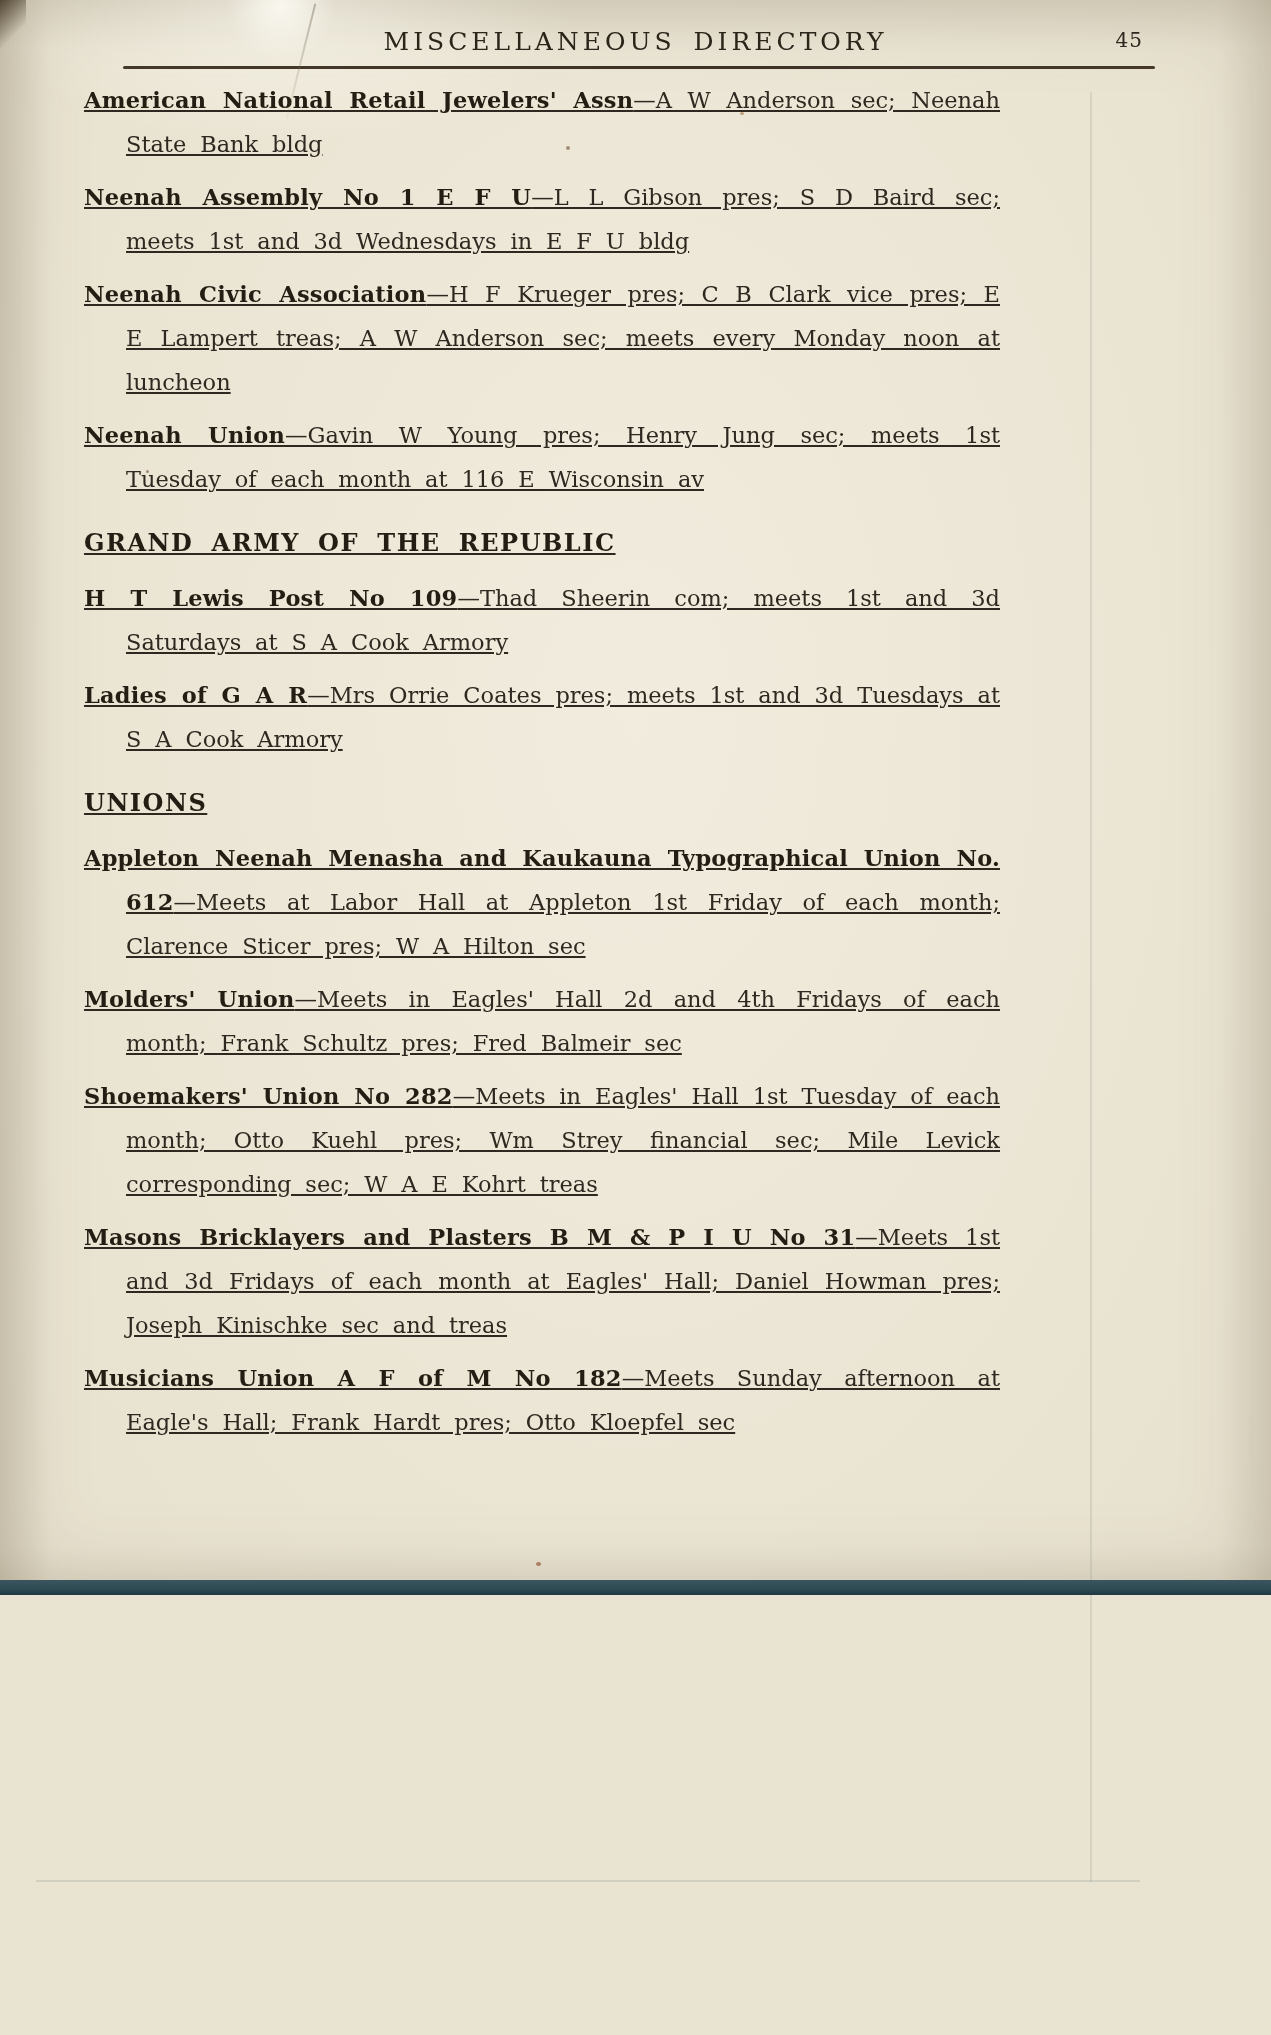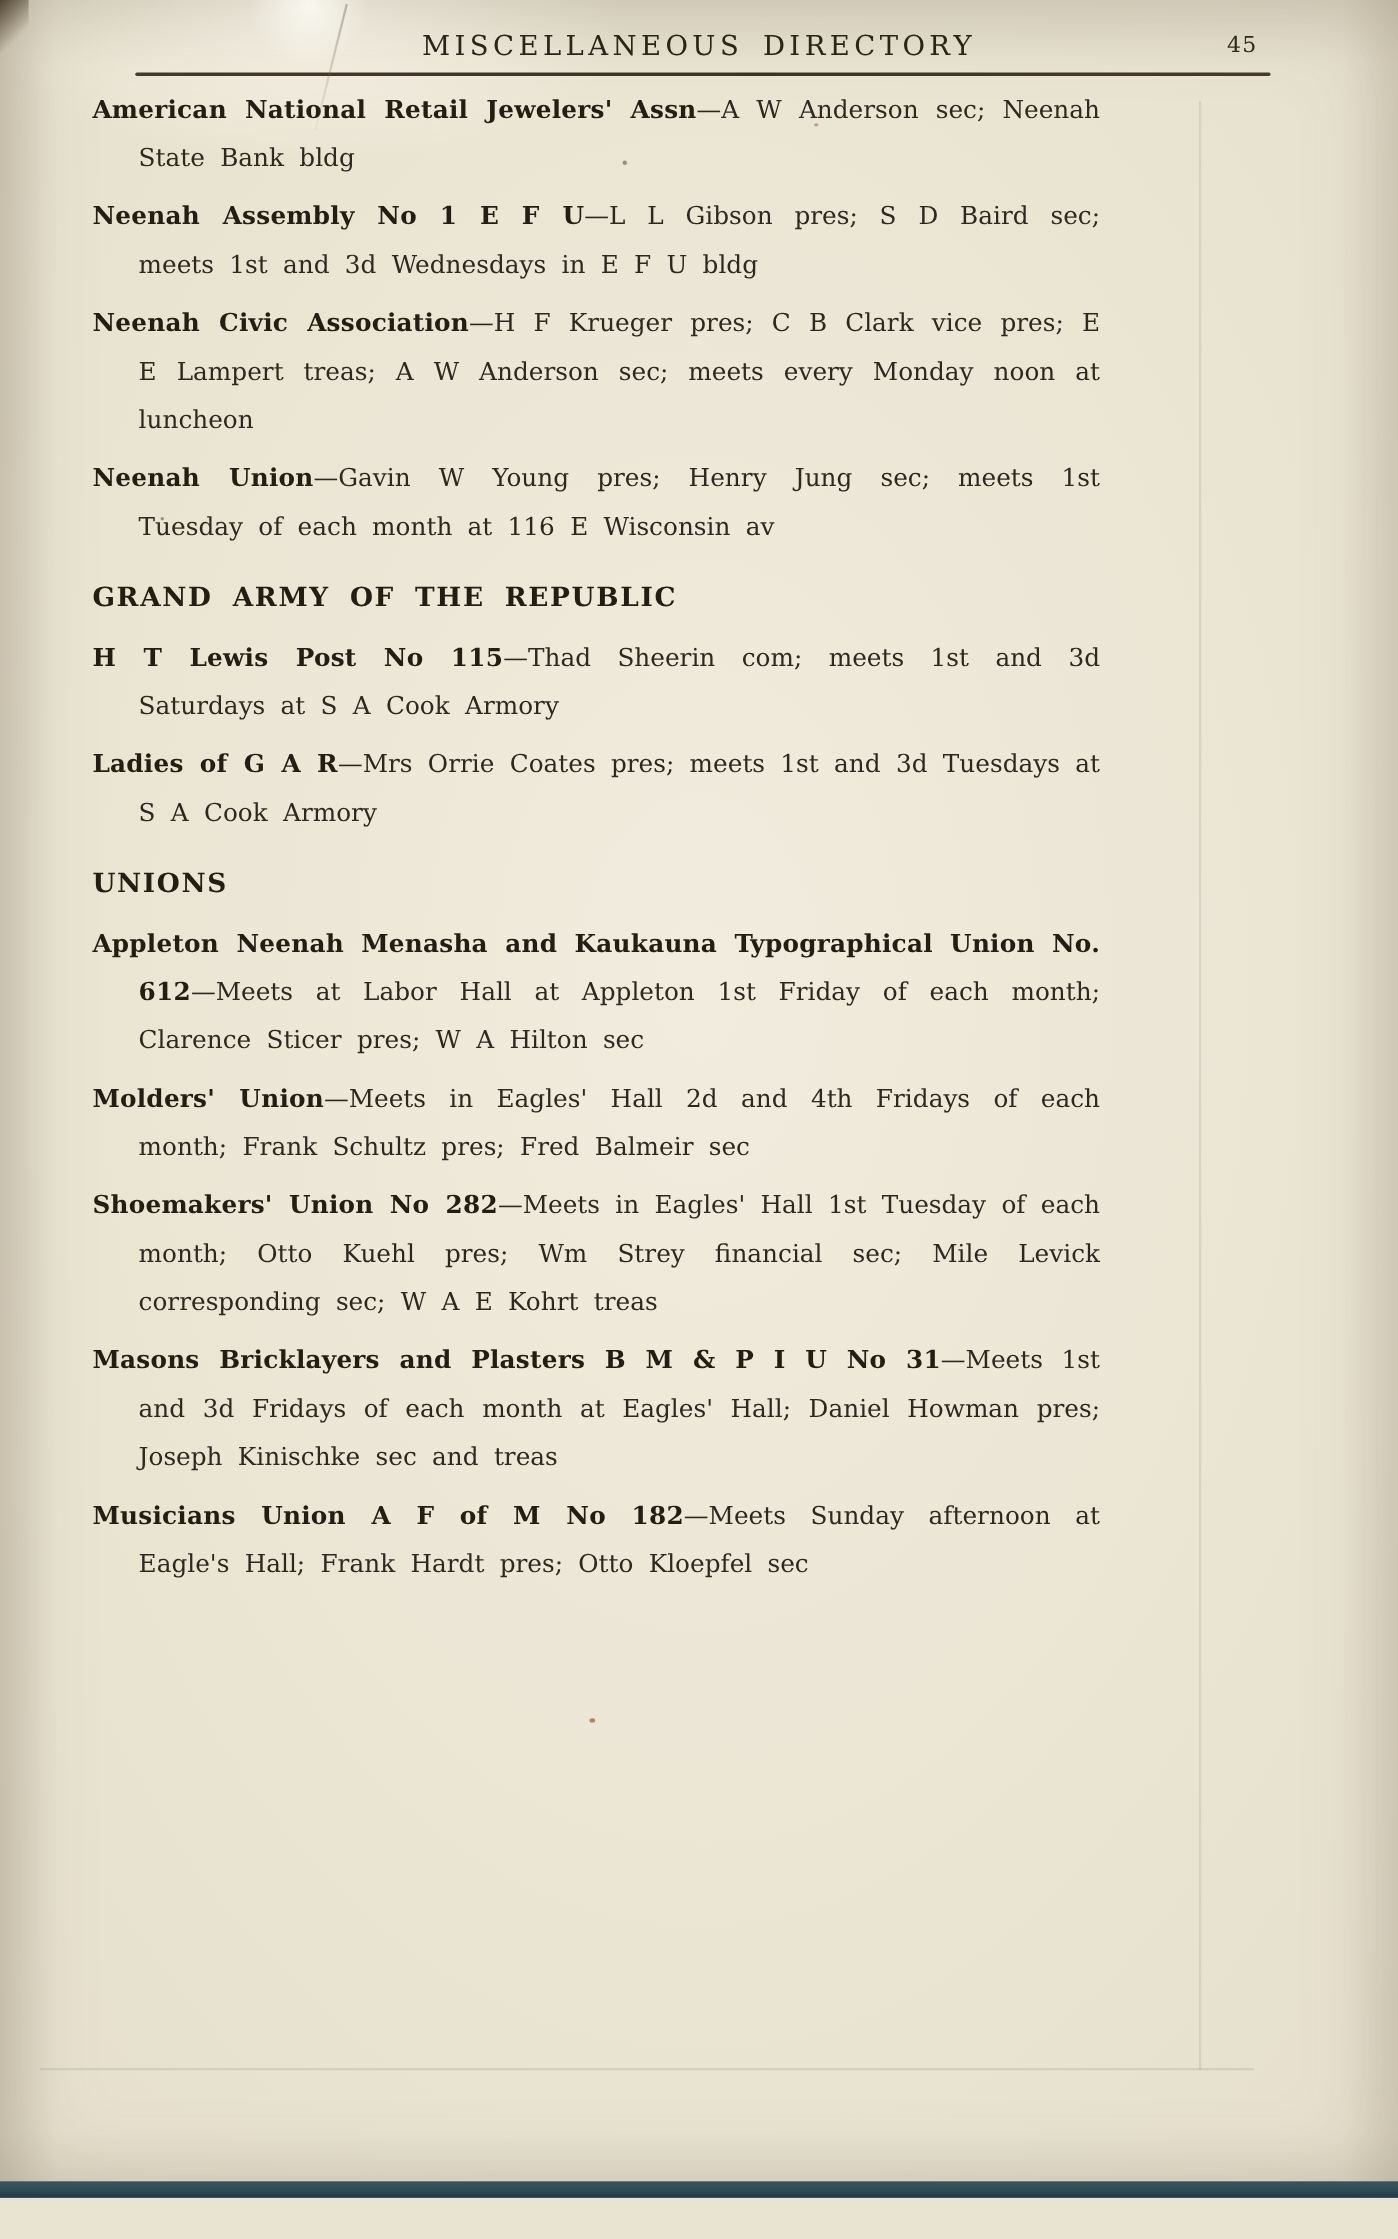--- a/index.html
+++ b/index.html
@@ -11,29 +11,30 @@
   * { box-sizing: border-box; }
   html, body { margin: 0; padding: 0; }
   body {
     width: 1271px; height: 2035px;
     overflow: hidden;
     font-family: "DejaVu Serif", "Liberation Serif", serif;
     background: var(--paper);
   }
   .page {
     position: relative;
-    width: 1271px; height: 1998px;
+    width: 1271px; height: 1595px;
     color: var(--ink);
     background:
       radial-gradient(ellipse 420px 180px at 22% 1%, rgba(248,245,233,0.9), rgba(248,245,233,0) 70%),
       linear-gradient(90deg, rgba(120,106,82,0.18) 0%, rgba(120,106,82,0.0) 4%, rgba(120,106,82,0.0) 96%, rgba(120,106,82,0.12) 100%),
       linear-gradient(180deg, rgba(120,106,82,0.10) 0%, rgba(120,106,82,0.0) 3%, rgba(120,106,82,0.0) 97%, rgba(120,106,82,0.10) 100%),
       radial-gradient(ellipse 900px 1400px at 50% 45%, rgba(255,253,244,0.35), rgba(221,213,192,0.25)),
       var(--paper);
     box-shadow: inset 0 0 90px rgba(104,92,68,0.22);
+    text-decoration: underline;
   }
   
   .page-header {
     position: relative;
     padding-top: 27px;
     text-align: center;
     height: 62px;
   }
   .running-title {
     display: inline-block;
@@ -146,21 +147,21 @@
   </div>
 
   <div class="header-rule"></div>
 
   <main class="directory" id="directory">
       <p class="entry"><strong class="entry-name">American National Retail Jewelers' Assn</strong>—A W Anderson sec; Neenah State Bank bldg</p>
       <p class="entry"><strong class="entry-name">Neenah Assembly No 1 E F U</strong>—L L Gibson pres; S D Baird sec; meets 1st and 3d Wednesdays in E F U bldg</p>
       <p class="entry"><strong class="entry-name">Neenah Civic Association</strong>—H F Krueger pres; C B Clark vice pres; E E Lampert treas; A W Anderson sec; meets every Monday noon at luncheon</p>
       <p class="entry"><strong class="entry-name">Neenah Union</strong>—Gavin W Young pres; Henry Jung sec; meets 1st Tuesday of each month at 116 E Wisconsin av</p>
       <div class="section-heading">GRAND ARMY OF THE REPUBLIC</div>
-      <p class="entry"><strong class="entry-name">H T Lewis Post No 115</strong>—Thad Sheerin com; meets 1st and 3d Saturdays at S A Cook Armory</p>
+      <p class="entry"><strong class="entry-name">H T Lewis Post No 109</strong>—Thad Sheerin com; meets 1st and 3d Saturdays at S A Cook Armory</p>
       <p class="entry"><strong class="entry-name">Ladies of G A R</strong>—Mrs Orrie Coates pres; meets 1st and 3d Tuesdays at S A Cook Armory</p>
       <div class="section-heading">UNIONS</div>
       <p class="entry"><strong class="entry-name">Appleton Neenah Menasha and Kaukauna Typographical Union No. 612</strong>—Meets at Labor Hall at Appleton 1st Friday of each month; Clarence Sticer pres; W A Hilton sec</p>
       <p class="entry"><strong class="entry-name">Molders' Union</strong>—Meets in Eagles' Hall 2d and 4th Fridays of each month; Frank Schultz pres; Fred Balmeir sec</p>
       <p class="entry"><strong class="entry-name">Shoemakers' Union No 282</strong>—Meets in Eagles' Hall 1st Tuesday of each month; Otto Kuehl pres; Wm Strey financial sec; Mile Levick corresponding sec; W A E Kohrt treas</p>
       <p class="entry"><strong class="entry-name">Masons Bricklayers and Plasters B M &amp; P I U No 31</strong>—Meets 1st and 3d Fridays of each month at Eagles' Hall; Daniel Howman pres; Joseph Kinischke sec and treas</p>
       <p class="entry"><strong class="entry-name">Musicians Union A F of M No 182</strong>—Meets Sunday afternoon at Eagle's Hall; Frank Hardt pres; Otto Kloepfel sec</p>
     </main>
 
   <div class="tear-mark"></div>

